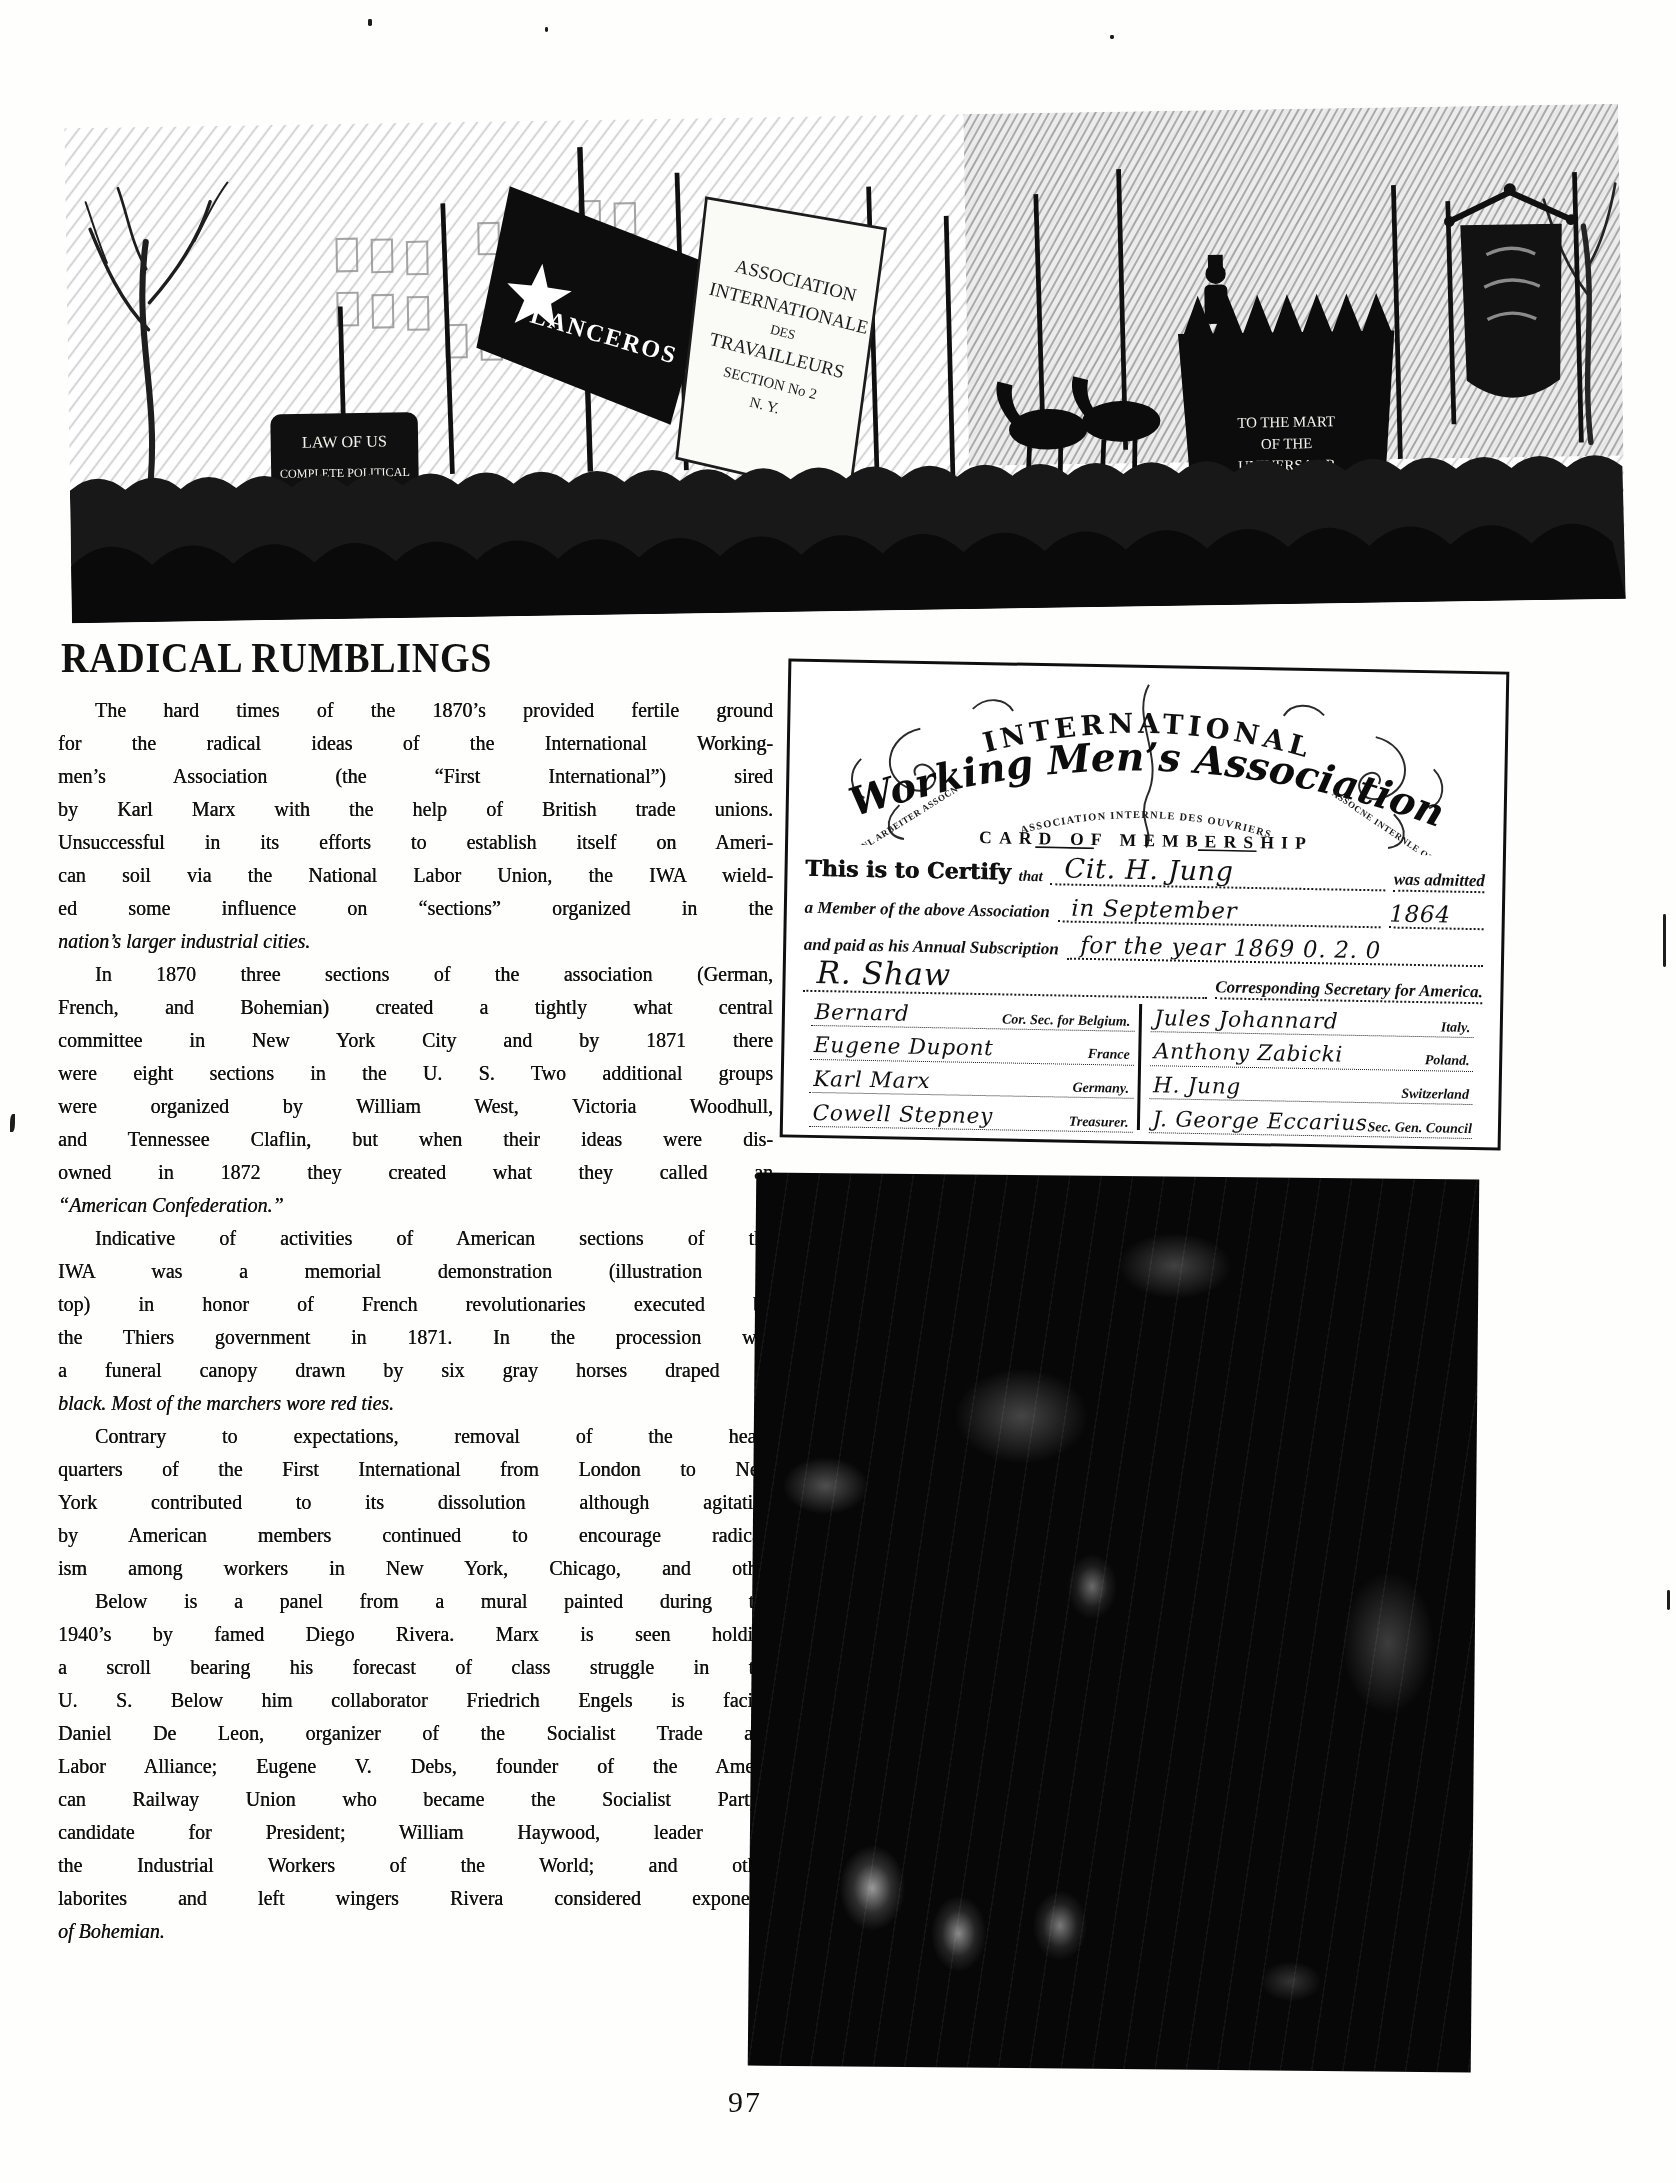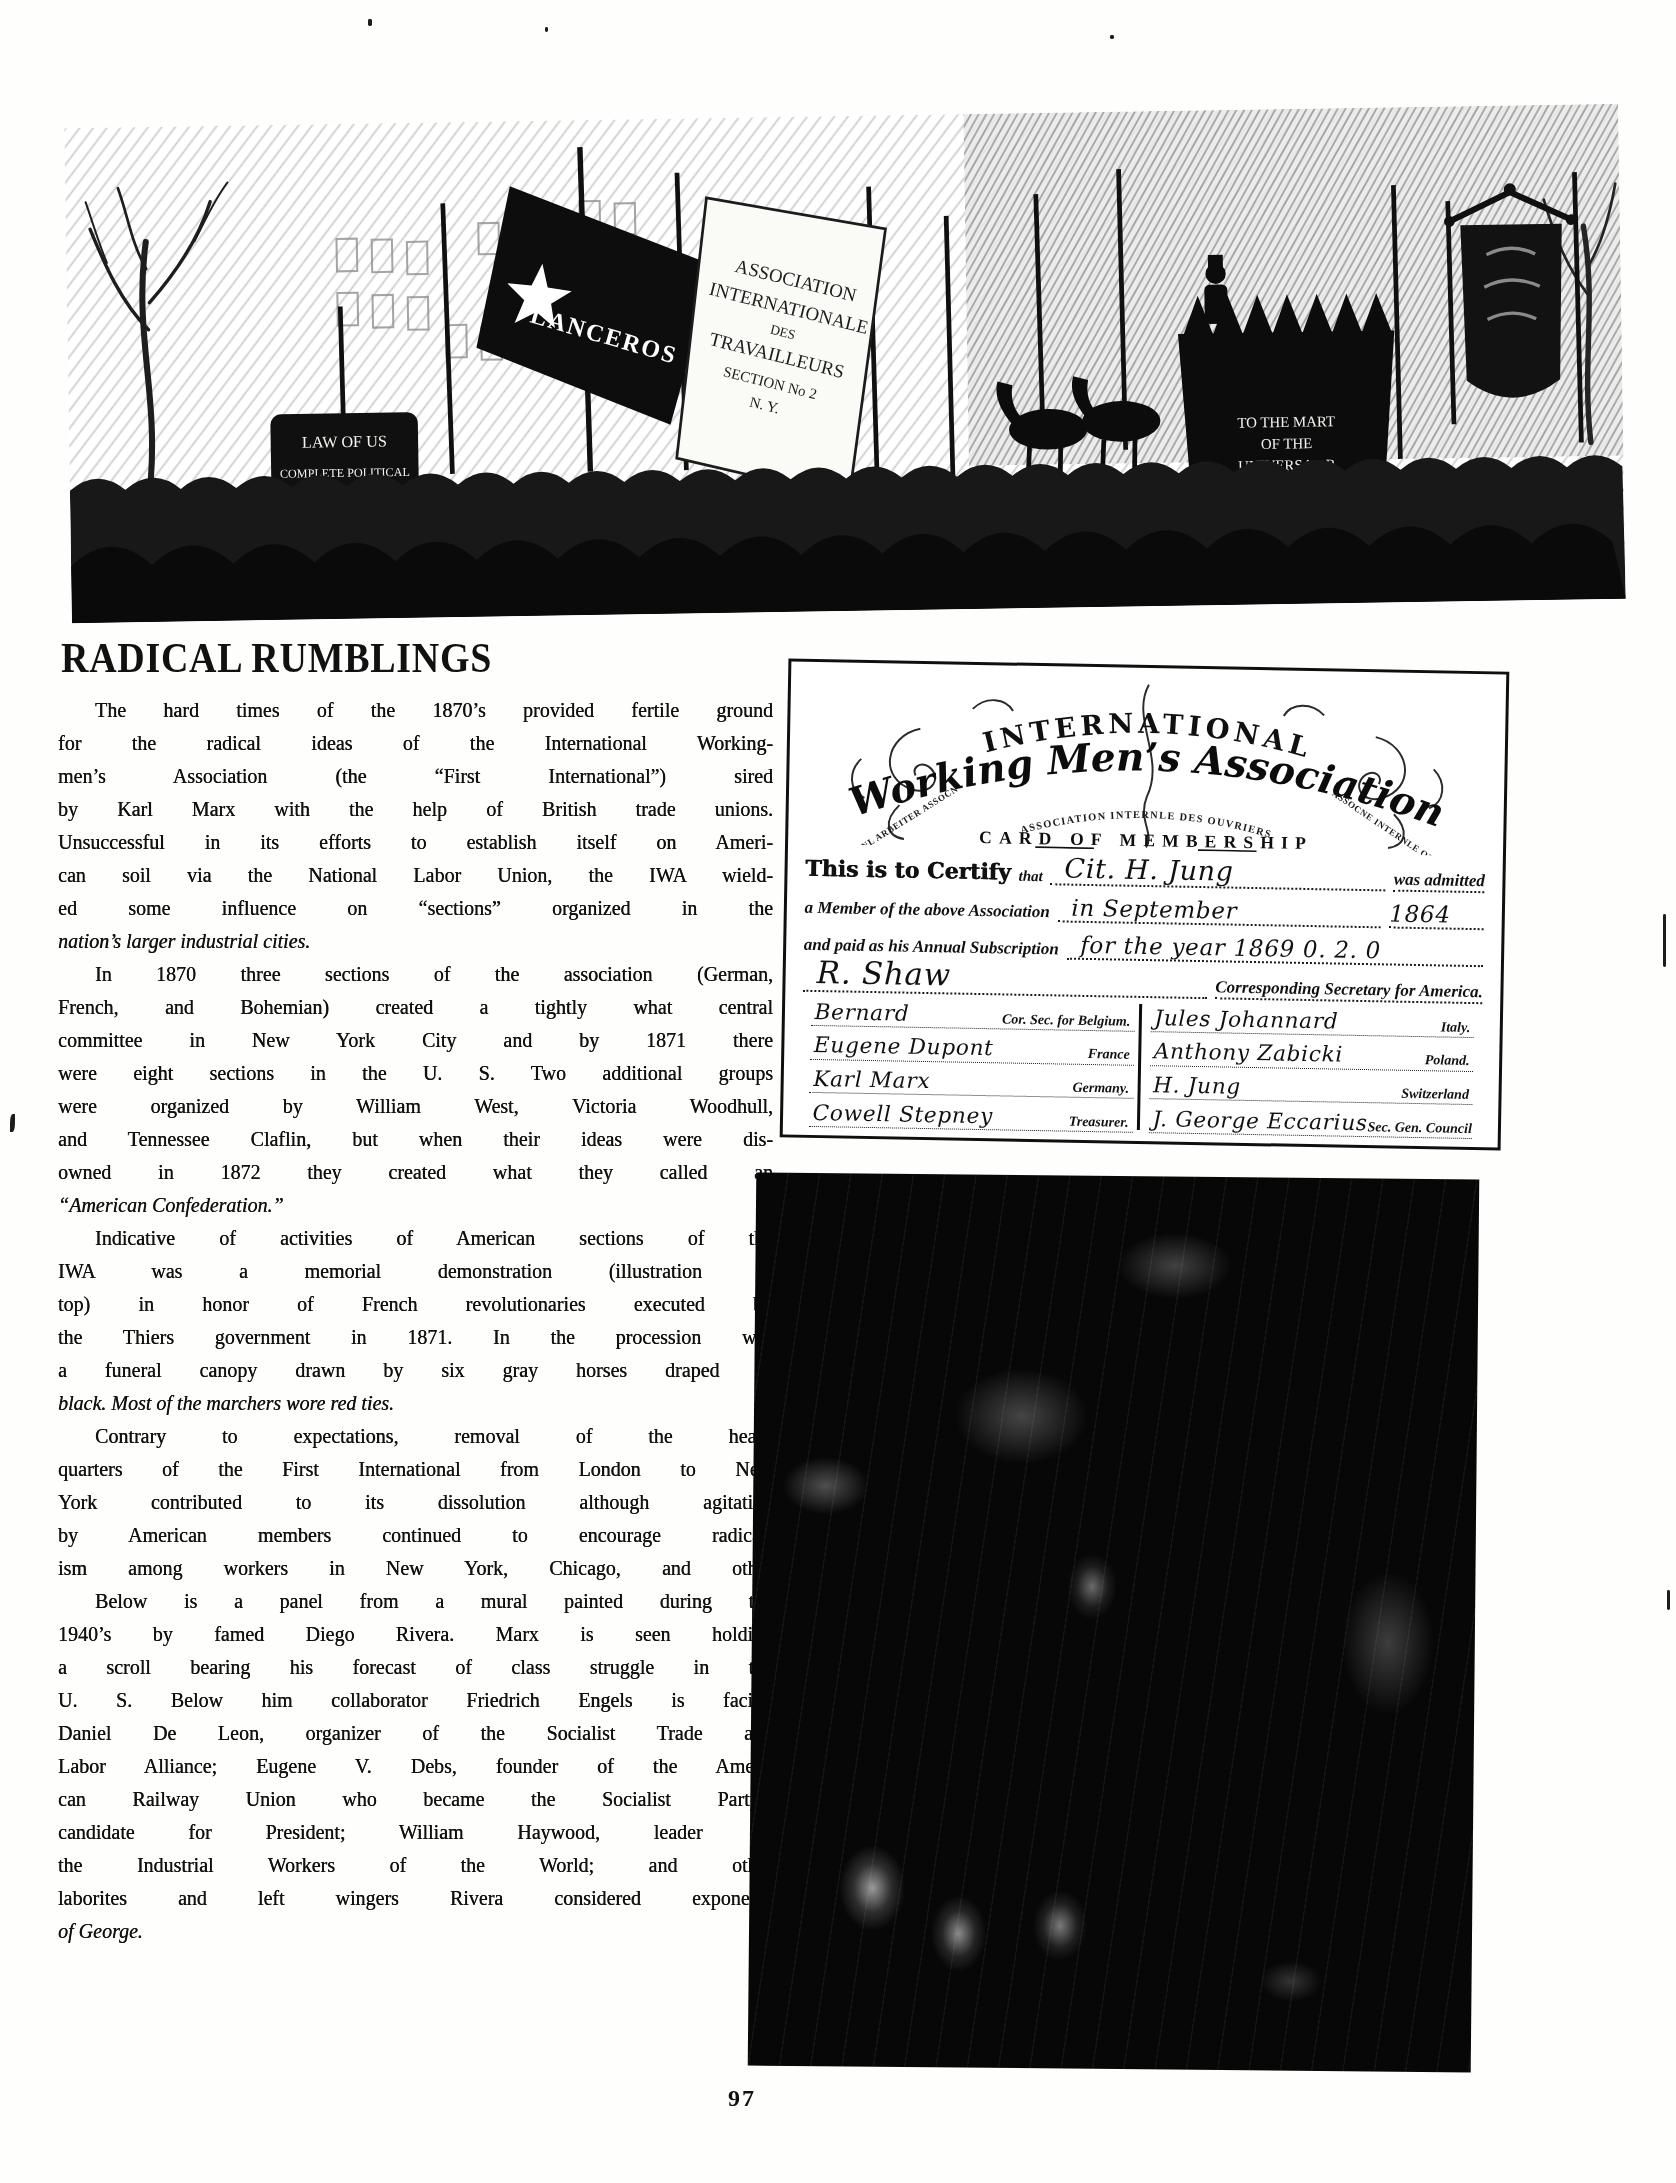--- a/index.html
+++ b/index.html
@@ -59,21 +59,21 @@
           radial-gradient(61px 41px at 10% 35%, #4f4f4f 0%, rgba(0,0,0,0) 70%),
           radial-gradient(95px 68px at 37% 27%, #454545 0%, rgba(0,0,0,0) 70%),
           radial-gradient(61px 95px at 88% 52%, #3d3d3d 0%, rgba(0,0,0,0) 75%),
           radial-gradient(81px 47px at 58% 10%, #414141 0%, rgba(0,0,0,0) 70%),
           radial-gradient(41px 27px at 75% 90%, #333 0%, rgba(0,0,0,0) 75%),
           #070707;}
   .mural::after{content:"";position:absolute;inset:0;
          background:repeating-linear-gradient(98deg, rgba(255,255,255,0.05) 0 1.4px, rgba(0,0,0,0) 1.4px 31px);}
 
   
-  .pageno{position:absolute;left:728px;top:2085px;font-size:24px;font-weight:700;letter-spacing:2px;}
+  .pageno{position:absolute;left:728px;top:2085px;font-size:30px;font-weight:400;letter-spacing:2px;}
   .speck{position:absolute;background:#1d1d1d;border-radius:1.4px;}
 </style>
 </head>
 <body>
 
 <div class="page">
 
   <div class="engraving">
     <svg viewBox="0 0 2298 732" preserveAspectRatio="none">
       <defs>
@@ -239,21 +239,21 @@
     <div class="tl first">Below is a panel from a mural painted during the</div>
     <div class="tl">1940’s by famed Diego Rivera.  Marx is seen holding</div>
     <div class="tl">a scroll bearing his forecast of class struggle in the</div>
     <div class="tl">U. S. Below him collaborator Friedrich Engels is facing</div>
     <div class="tl">Daniel De Leon, organizer of the Socialist Trade and</div>
     <div class="tl">Labor Alliance; Eugene V. Debs, founder of the Ameri-</div>
     <div class="tl">can Railway Union who became the Socialist Party’s</div>
     <div class="tl">candidate for President; William Haywood, leader of</div>
     <div class="tl">the Industrial Workers of the World; and other</div>
     <div class="tl">laborites and left wingers Rivera considered exponents</div>
-    <div class="tl plast">of George.</div>
+    <div class="tl plast">of Bohemian.</div>
   </div>
 
   <div class="card">
     <svg class="card-head" viewBox="0 0 1000 272">
       <defs>
         <path id="arcTop" d="M 185 148 Q 500 36 815 148" fill="none"></path>
         <path id="arcMain" d="M 55 228 Q 500 72 945 228" fill="none"></path>
         <path id="arcSub" d="M 295 254 Q 500 192 705 254" fill="none"></path>
       </defs>
 

